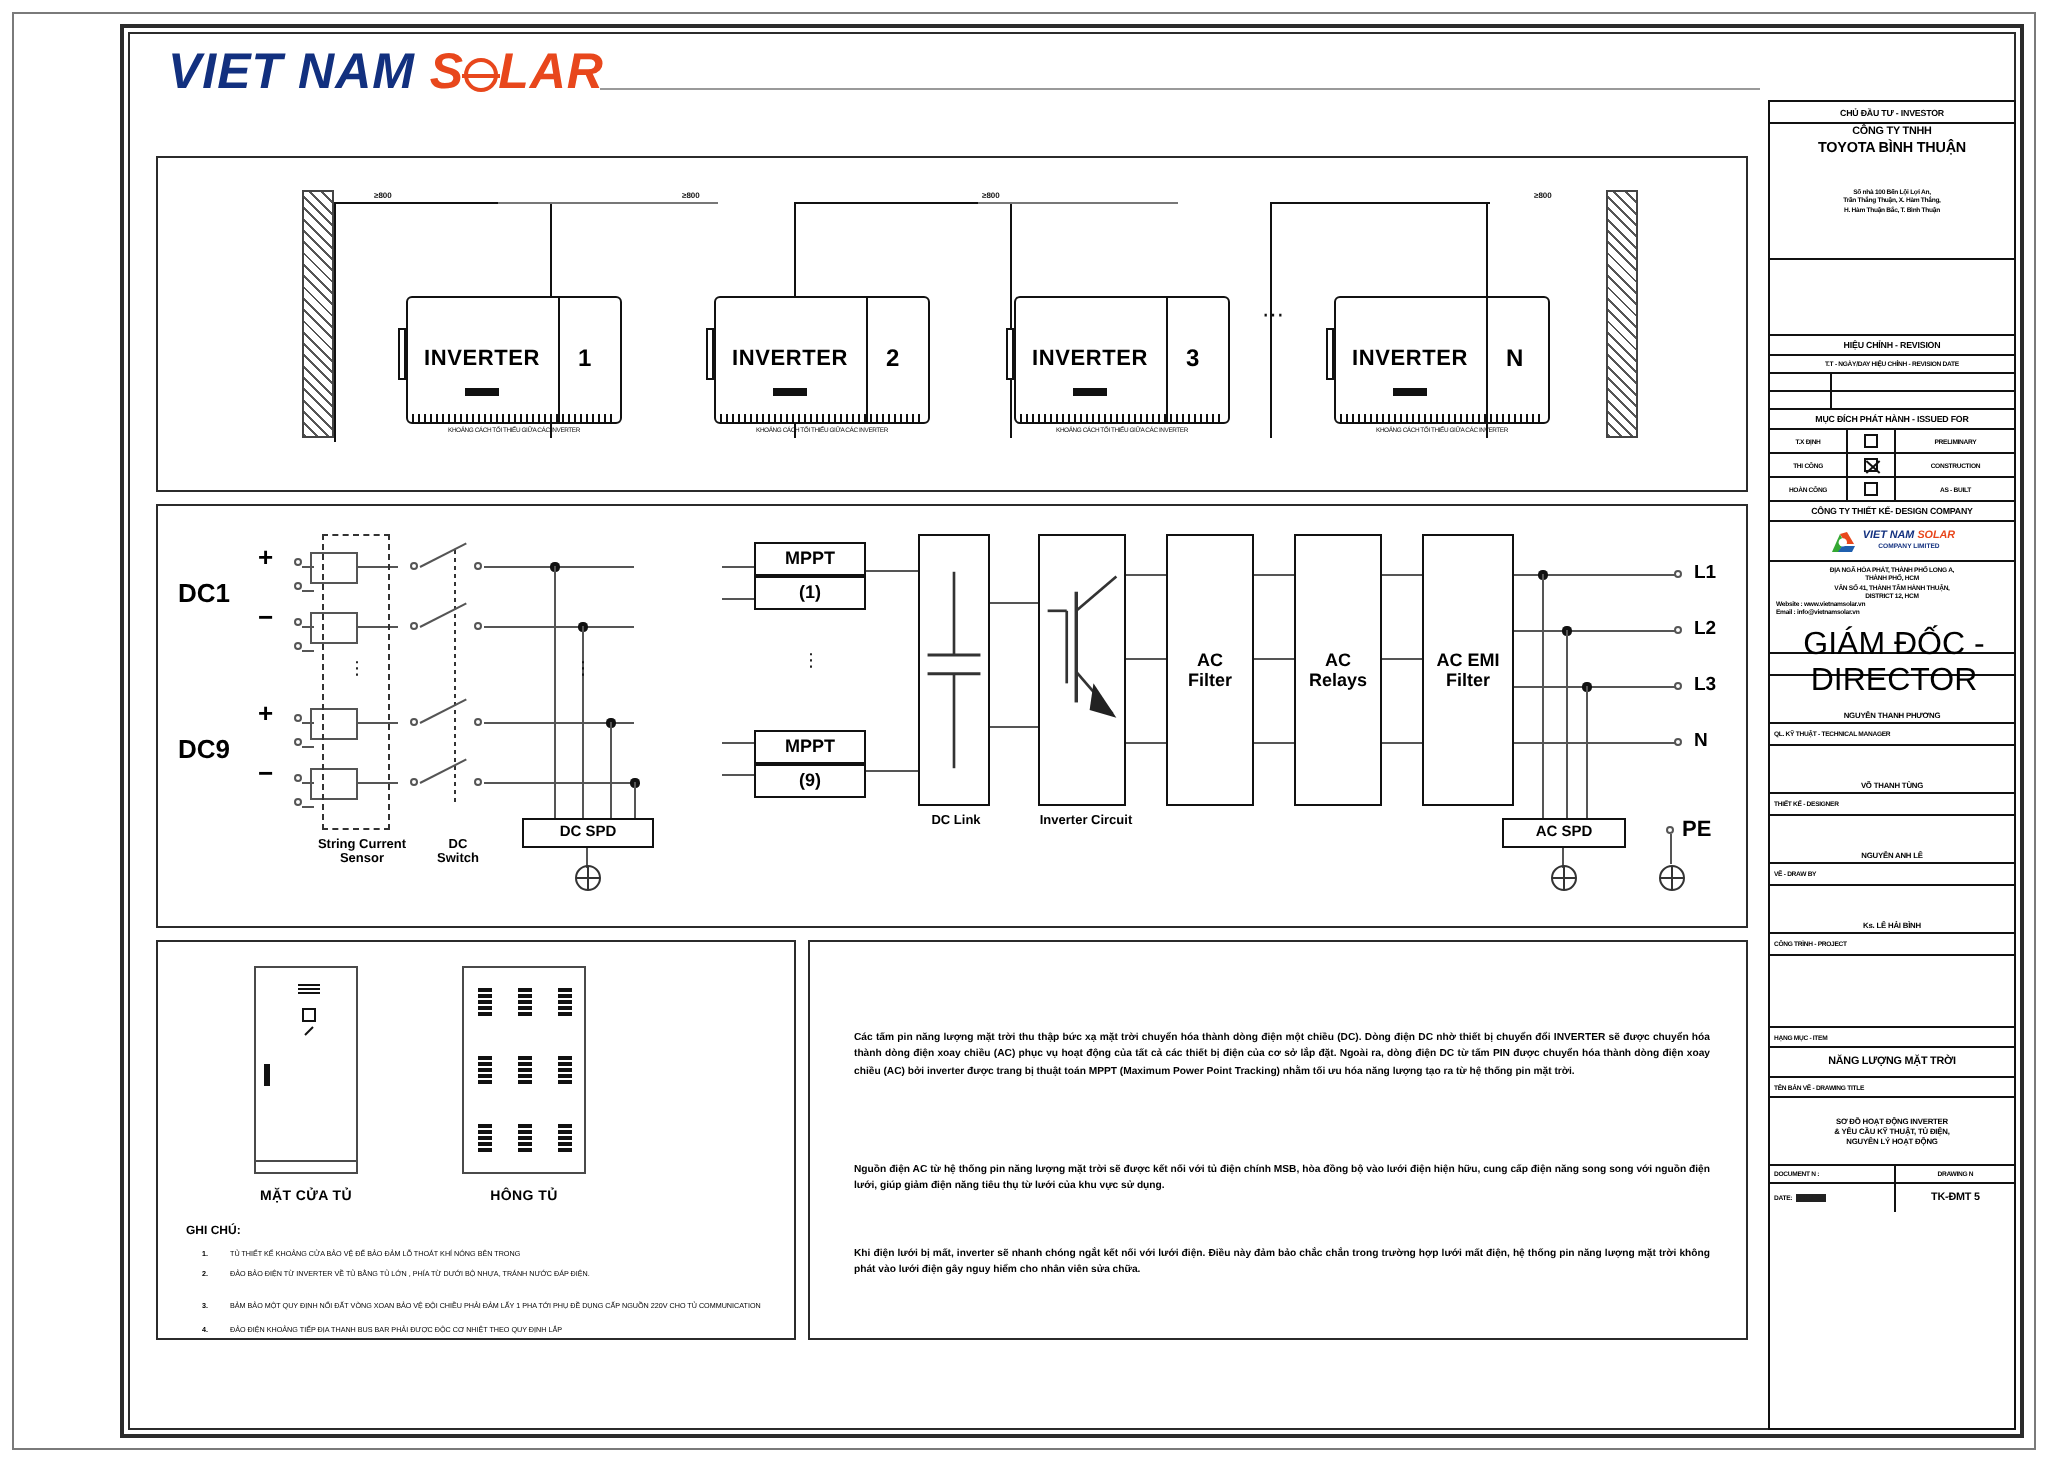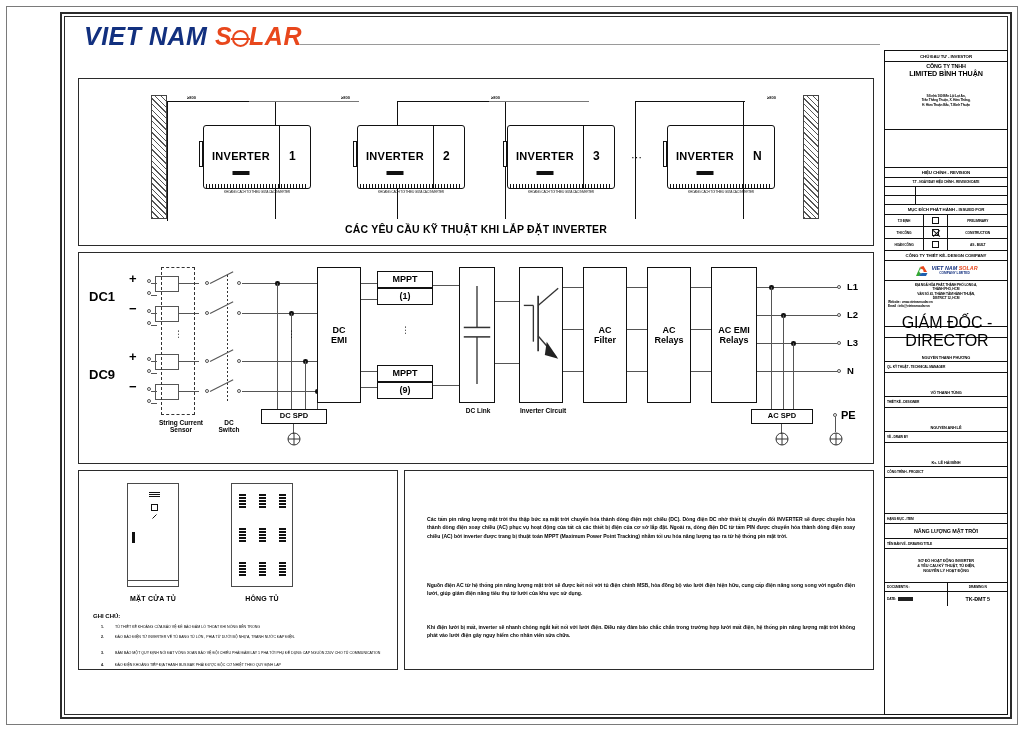--- a/index.html
+++ b/index.html
@@ -71,21 +71,21 @@
 
   
   .hatch {
     position: absolute;
     background-image:
       repeating-linear-gradient(45deg,
         #555 0px, #555 1px, transparent 1px, transparent 4px);
     border: 1px solid #444;
   }
 
-  .inv-unit { position: absolute; }
+  .inv-unit { position: absolute; margin-top: 23px; }
   .inv-body {
     position: absolute; left: 0; top: 0;
     width: 100%; height: 100%;
     border: 1.6px solid #111;
     border-radius: 3px;
     background: #fff;
   }
   .inv-label {
     position: absolute; left: 0; right: 0; top: 50%;
     transform: translateY(-55%);
@@ -339,21 +339,20 @@
       <div class="inv-body"></div>
       <div class="inv-divider" style="left:76px;"></div>
       <div class="inv-label" style="right:34px;left:2px;">INVERTER</div>
       <div class="inv-num" style="left:86px;top:24px;">N</div>
       <div class="inv-dash" style="left:38px;top:46px;"></div>
       <div class="inv-fins" style="top:59px;"></div>
       <div class="inv-side-tab" style="left:-4px;top:16px;"></div>
       <div class="inv-tiny" style="top:65px;">KHOẢNG CÁCH TỐI THIỂU GIỮA CÁC INVERTER</div>
     </div>
 
-    <div class="panel-title" style="top:144px;">CÁC YÊU CẦU KỸ THUẬT KHI LẮP ĐẶT INVERTER</div>
   </div>
 
   <div class="panel" id="panel-circuit">
 
     <div class="dc-big" style="left:10px;top:36px;">DC1</div>
     <div class="pm" style="left:50px;top:18px;">+</div>
     <div class="pm" style="left:50px;top:48px;">−</div>
 
     <div class="term" style="left:68px;top:26px;"></div>
     <div class="term" style="left:68px;top:38px;"></div>
@@ -434,22 +433,20 @@
     <div class="blk sm" style="left:182px;top:156px;width:66px;height:15px;">DC SPD</div>
     <div class="wire wire-v" style="left:214px;top:171px;height:10px;"></div>
     <svg class="gnd" style="left:206px;top:179px;" width="18" height="14" viewBox="0 0 18 14">
       <circle cx="9" cy="7" r="6" fill="none" stroke="#333" stroke-width="1"></circle>
       <line x1="3" y1="7" x2="15" y2="7" stroke="#333" stroke-width="1"></line>
       <line x1="9" y1="1" x2="9" y2="13" stroke="#333" stroke-width="1"></line>
     </svg>
 
     <div class="dots" style="left:208px;top:76px;font-size:9px;">⋮</div>
 
-    <div class="blk" style="left:238px;top:14px;width:44px;height:136px;white-space:pre-line;">DC
-EMI</div>
 
     <div class="wire wire-h" style="left:282px;top:30px;width:16px;"></div>
     <div class="wire wire-h" style="left:282px;top:46px;width:16px;"></div>
     <div class="wire wire-h" style="left:282px;top:118px;width:16px;"></div>
     <div class="wire wire-h" style="left:282px;top:134px;width:16px;"></div>
 
     <div class="blk" style="left:298px;top:18px;width:56px;height:17px;">MPPT</div>
     <div class="blk" style="left:298px;top:35px;width:56px;height:17px;">(1)</div>
     <div class="blk" style="left:298px;top:112px;width:56px;height:17px;">MPPT</div>
     <div class="blk" style="left:298px;top:129px;width:56px;height:17px;">(9)</div>
@@ -496,21 +493,21 @@
     <div class="wire wire-h" style="left:548px;top:118px;width:20px;"></div>
 
     <div class="blk" style="left:568px;top:14px;width:44px;height:136px;white-space:pre-line;">AC
 Relays</div>
 
     <div class="wire wire-h" style="left:612px;top:34px;width:20px;"></div>
     <div class="wire wire-h" style="left:612px;top:76px;width:20px;"></div>
     <div class="wire wire-h" style="left:612px;top:118px;width:20px;"></div>
 
     <div class="blk" style="left:632px;top:14px;width:46px;height:136px;white-space:pre-line;">AC EMI
-Relays</div>
+Filter</div>
 
     <div class="wire wire-h" style="left:678px;top:34px;width:82px;"></div>
     <div class="wire wire-h" style="left:678px;top:62px;width:82px;"></div>
     <div class="wire wire-h" style="left:678px;top:90px;width:82px;"></div>
     <div class="wire wire-h" style="left:678px;top:118px;width:82px;"></div>
 
     <div class="node" style="left:690px;top:32px;"></div>
     <div class="node" style="left:702px;top:60px;"></div>
     <div class="node" style="left:712px;top:88px;"></div>
     <div class="wire wire-v" style="left:692px;top:34px;height:122px;"></div>
@@ -593,21 +590,21 @@
     <div class="pr-para" style="left:22px;top:110px;width:428px;">Nguồn điện AC từ hệ thống pin năng lượng mặt trời sẽ được kết nối với tủ điện chính MSB, hòa đồng bộ vào lưới điện hiện hữu, cung cấp điện năng song song với nguồn điện lưới, giúp giảm điện năng tiêu thụ từ lưới của khu vực sử dụng.</div>
     <div class="pr-para" style="left:22px;top:152px;width:428px;">Khi điện lưới bị mất, inverter sẽ nhanh chóng ngắt kết nối với lưới điện. Điều này đảm bảo chắc chắn trong trường hợp lưới mất điện, hệ thống pin năng lượng mặt trời không phát vào lưới điện gây nguy hiểm cho nhân viên sửa chữa.</div>
   </div>
 
   <div id="titleblock">
 
     <div class="tb-row tb-hdr" style="height:11px;">CHỦ ĐẦU TƯ - INVESTOR</div>
 
     <div class="tb-row" style="height:68px;flex-direction:column;justify-content:flex-start;padding-top:1px;">
       <div class="tb-med">CÔNG TY TNHH</div>
-      <div class="tb-big">LIMITED BÌNH THUẬN</div>
+      <div class="tb-big">TOYOTA BÌNH THUẬN</div>
       <div style="margin-top:16px;line-height:1.35;">
         <div class="tb-xs">Số nhà 100 Bến Lội Lợi An,</div>
         <div class="tb-xs">Trần Thắng Thuận, X. Hàm Thắng,</div>
         <div class="tb-xs">H. Hàm Thuận Bắc, T. Bình Thuận</div>
       </div>
     </div>
 
     <div class="tb-row" style="height:38px;"></div>
 
     <div class="tb-row tb-hdr" style="height:10px;">HIỆU CHỈNH - REVISION</div>

